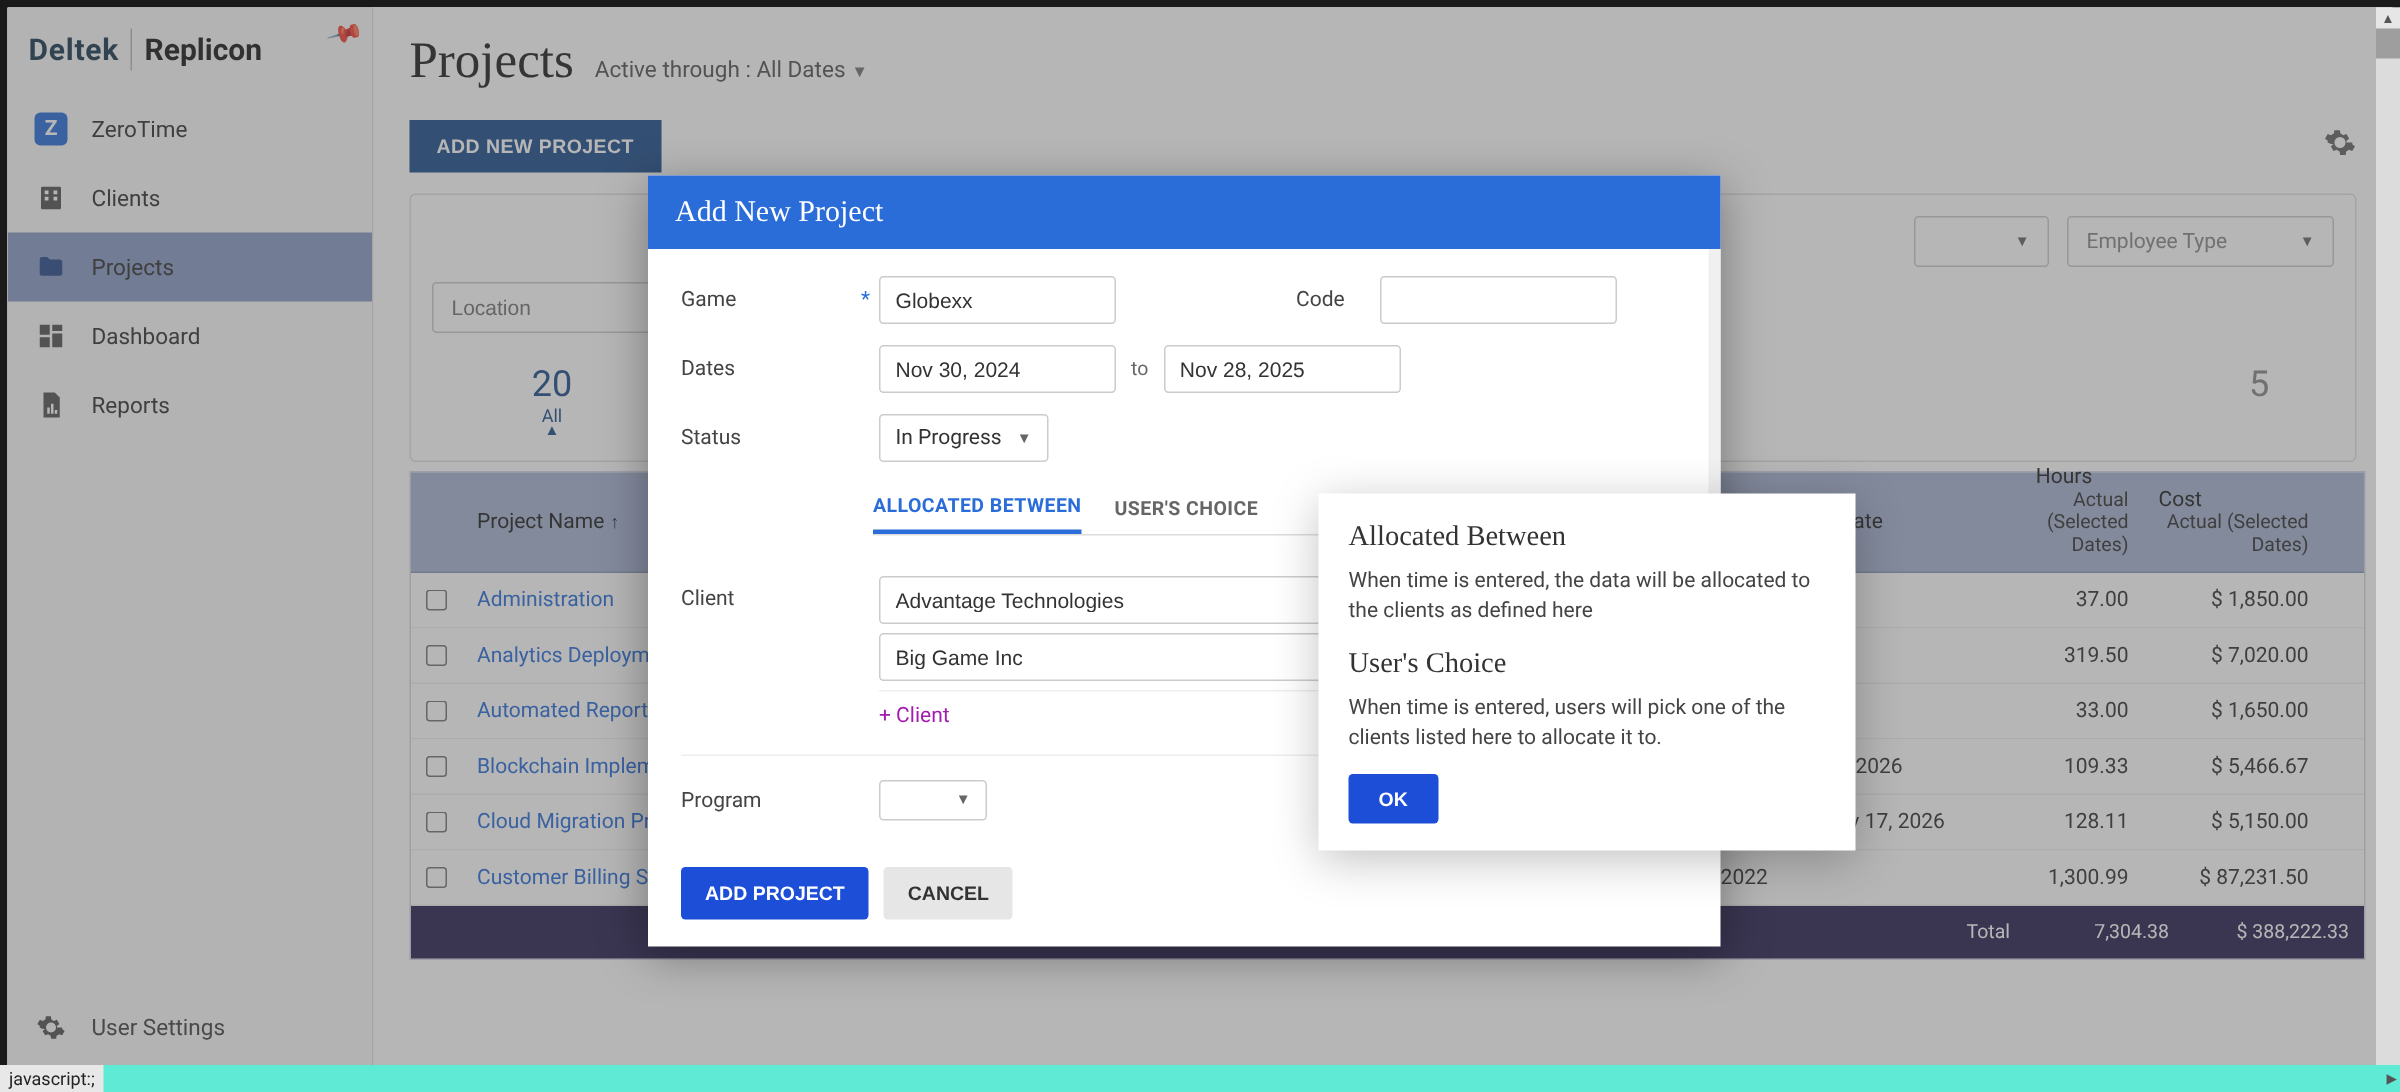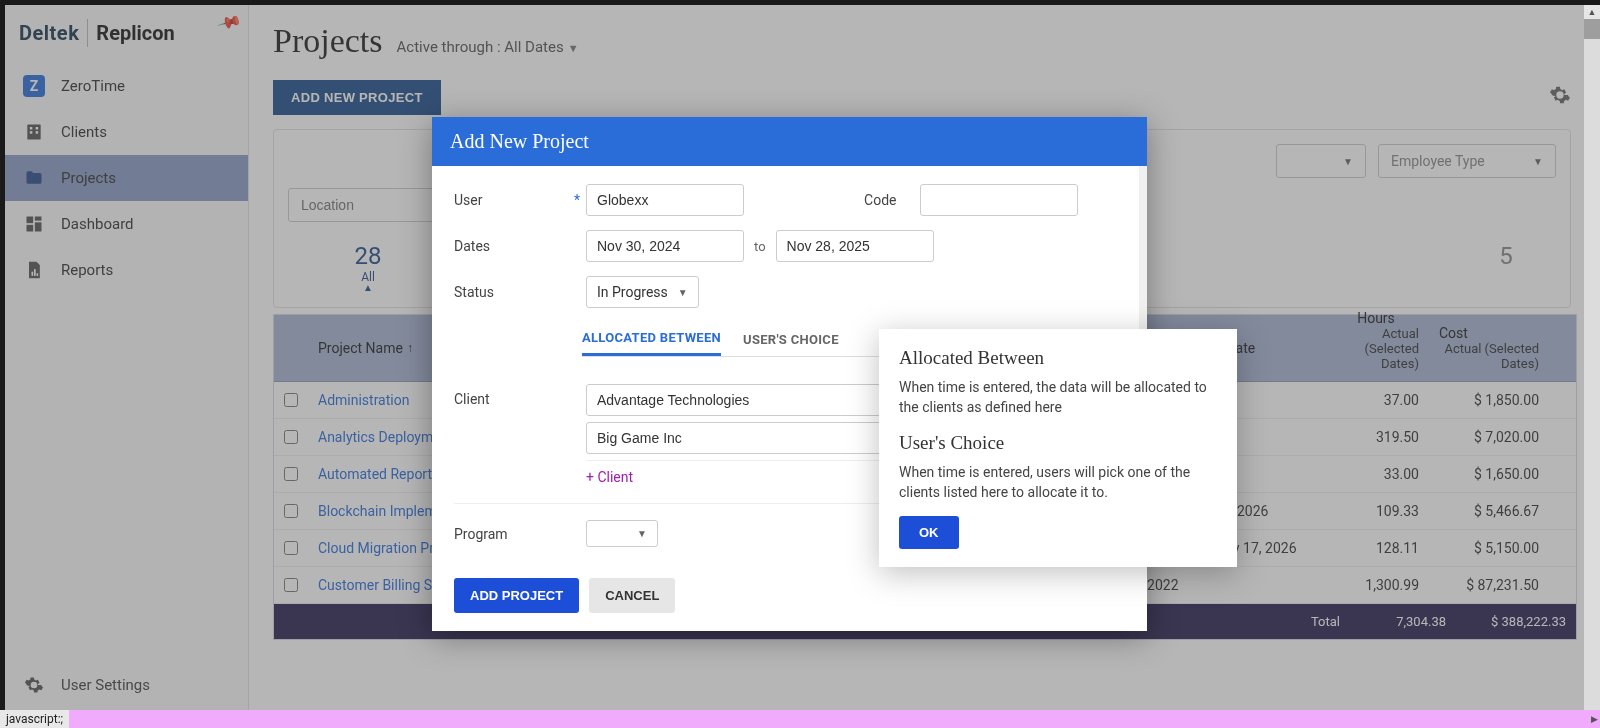--- a/index.html
+++ b/index.html
@@ -10,21 +10,21 @@
   height: 728px;
   overflow: hidden;
   position: relative;
   font-size: 14px;
   color: #333;
 }
 .browser-shell { position: absolute; top: 5px; left: 5px; right: 5px; bottom: 18px; background: #f5f5f5; overflow: hidden; }
 .scroll-right { position: absolute; right: 0; top: 5px; width: 16px; height: calc(100% - 23px); background: #dcdcdc; }
 .scroll-thumb-v { position: absolute; top: 0; left: 0; width: 16px; height: 20px; background: #9e9e9e; }
 .scroll-btn-up { position:absolute; top:0; width:16px; height:14px; display:flex; align-items:center; justify-content:center; color:#555; font-size:9px; background:#e6e6e6;}
-.scroll-bottom { position: absolute; bottom: 0; left: 0; right: 0; height: 18px; background: #f0abfc; display:flex; align-items:center; }
+.scroll-bottom { position: absolute; bottom: 0; left: 0; right: 0; height: 18px; background: #5eead4; display:flex; align-items:center; }
 .status-text { font-size: 12px; padding: 2px 6px; background:#e8e8e8; color:#222; }
 .scroll-arrow-right { margin-left:auto; margin-right:2px; color:#555; font-size:9px; }
 
 .app { display: flex; width: 100%; height: 100%; background: #fff; position:relative; }
 .sidebar { width: 244px; background: #fafafa; border-right: 1px solid #e0e0e0; display:flex; flex-direction:column; }
 .brand-row { display:flex; align-items:center; padding: 14px 14px 10px 14px; position:relative; }
 .brand-deltek { font-weight: 700; font-size: 20px; color: #1a3a52; letter-spacing:0.5px; }
 .brand-sep { width:1px; height:28px; background:#bbb; margin: 0 8px; }
 .brand-replicon { font-weight: 700; font-size: 20px; color:#1a1a1a; }
 .pin { position:absolute; top:8px; right:8px; color:#2a6dd9; font-size:16px; transform: rotate(30deg);}
@@ -227,21 +227,21 @@
         <div class="filter-select">
               <span>Employee Type</span>
               <span class="sel-caret">▼</span>
             </div>
       </div>
       <div class="filter-row">
         <input class="filter-input" placeholder="Location" style="">
       </div>
       <div class="stats-row">
         <div class="stat">
-          <div class="stat-num">28</div>
+          <div class="stat-num">20</div>
           <div class="stat-label">All</div>
           <span class="stat-caret">▲</span>
         </div>
         <div class="stat-m">M</div>
         <div style="flex:1"></div>
         <div class="stat" style="width:100px">
           <div class="stat-num light">5</div>
         </div>
       </div>
     </div>
@@ -353,21 +353,21 @@
     </div>
   </div>
 
   <div class="dim"></div>
 
   <div class="modal">
     <div class="modal-h">Add New Project</div>
     <div class="modal-body">
       <div class="vscroll-thumb"></div>
       <div class="frow">
-        <span class="flabel">User</span>
+        <span class="flabel">Game</span>
         <span class="req">*</span>
         <input class="finput wide" value="Globexx" style="">
         <div class="code-col">
           <span class="flabel">Code</span>
           <input class="finput wide" style="">
         </div>
       </div>
       <div class="frow">
         <span class="flabel">Dates</span>
         <span style="width:12px"></span>

